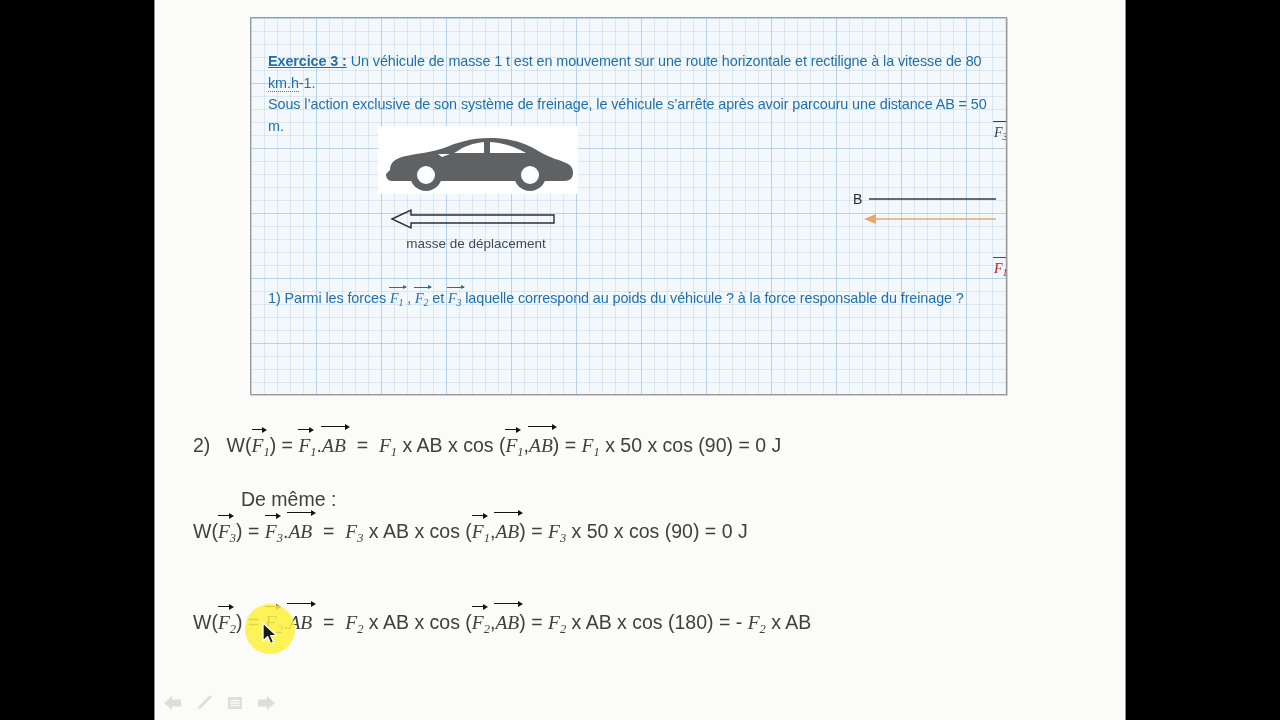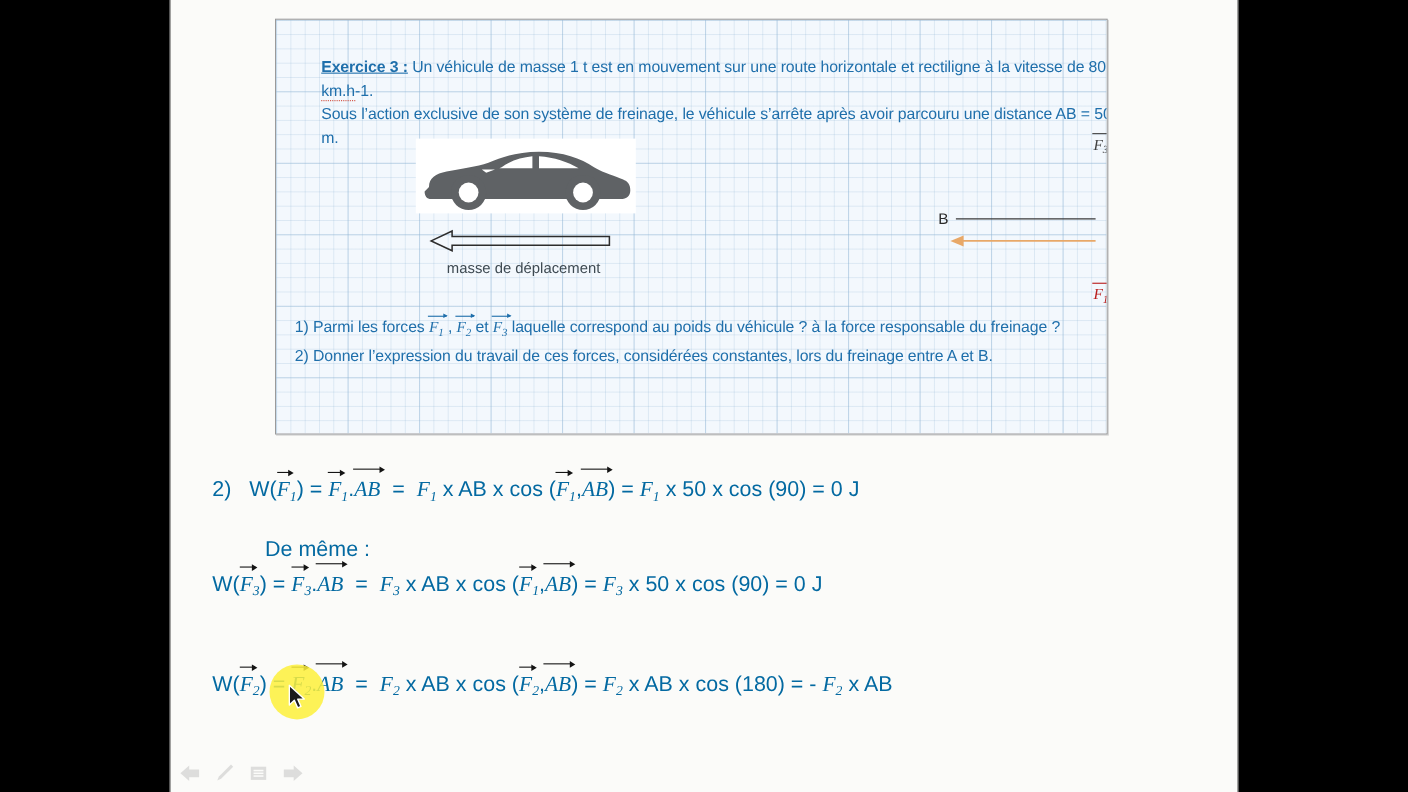--- a/index.html
+++ b/index.html
@@ -40,21 +40,21 @@
       linear-gradient(to bottom, rgba(150,185,215,.45) 1px, transparent 1px);
     background-size:13px 13px,13px 13px,65px 65px,65px 65px;
   }
   .stmt{
     position:absolute;
     color:#1f6fab;
     font-size:14.4px;
     line-height:21.5px;
     letter-spacing:-.1px;
   }
-  #stmt-head{left:17px;top:33px;width:725px;margin-left:24px;}
+  #stmt-head{left:17px;top:33px;width:725px;}
   #stmt-head .exlabel{font-weight:bold;text-decoration:underline;}
   .sq{
     border-bottom:1.5px dotted #d04a3a;
     padding-bottom:0px;
   }
   #questions{left:17px;top:270px;width:725px;}
 
   
   #car-pic{
     position:absolute;left:127px;top:108px;width:200px;height:68px;
@@ -79,21 +79,21 @@
   .vec-over::before{
     content:"";position:absolute;right:-4px;top:-6px;
     border-left:4px solid currentColor;border-top:2.5px solid transparent;border-bottom:2.5px solid transparent;
   }
   #lbl-F3{left:418px;top:12px;color:#404040;}
   #lbl-F1{left:418px;top:148px;color:#b91c1c;}
   #lbl-B{position:absolute;left:277px;top:78px;color:#2b2b2b;font-size:14px;}
 
   
   .sol{
-    position:absolute;color:#0369a1;
+    position:absolute;color:#404040;
     font-size:19.5px;line-height:26px;white-space:nowrap;
   }
   .it{font-family:"Liberation Serif",serif;font-style:italic;}
   .sub{font-size:12.5px;vertical-align:-4px;font-style:italic;font-family:"Liberation Serif",serif;}
   .vhat{position:relative;display:inline-block;}
   .vhat::after{
     content:"";position:absolute;left:0;right:-2px;top:-4px;height:0;
     border-top:1.4px solid #141414;
   }
   .vhat::before{
@@ -190,21 +190,21 @@
 
       <div class="flabel" id="lbl-F3"><span class="vec-over"><i>F</i><span class="sub">3</span></span></div>
       
       <div class="flabel" id="lbl-F1"><span class="vec-over"><i>F</i><span class="sub">1</span></span></div>
       <div id="lbl-B">B</div>
       
     </div>
 
     <div class="stmt" id="questions">
       <span>1) Parmi les forces </span><span class="flabel" style="position:relative;color:#1f6fab;"><span class="vec-over"><i>F</i><span class="sub">1</span></span></span> , <span class="flabel" style="position:relative;color:#1f6fab;"><span class="vec-over"><i>F</i><span class="sub">2</span></span></span> et <span class="flabel" style="position:relative;color:#1f6fab;"><span class="vec-over"><i>F</i><span class="sub">3</span></span></span><span> laquelle correspond au poids du véhicule ? à la force responsable du freinage ?</span><br>
-      <span>2) Donner l’expression du travail de ces forces, considérées constantes, lors du freinage entre A et B.</span><br>
+      <br>
     </div>
   </div>
 
   <div class="sol" id="sol-1">
     <span>2)</span>&nbsp;&nbsp;
     <span>W(<span class="vhat it">F</span><span class="sub">1</span>) = <span class="vhat it">F</span><span class="sub">1</span>.<span class="vlong it">AB</span> &nbsp;=&nbsp; <span class="it">F</span><span class="sub">1</span> x AB x cos (<span class="vhat it">F</span><span class="sub">1</span>,<span class="vlong it">AB</span>) = <span class="it">F</span><span class="sub">1</span><span> x 50 x cos (90) = 0 J</span></span>
   </div>
 
   <div class="sol" id="sol-dememe">De même :</div>
 

